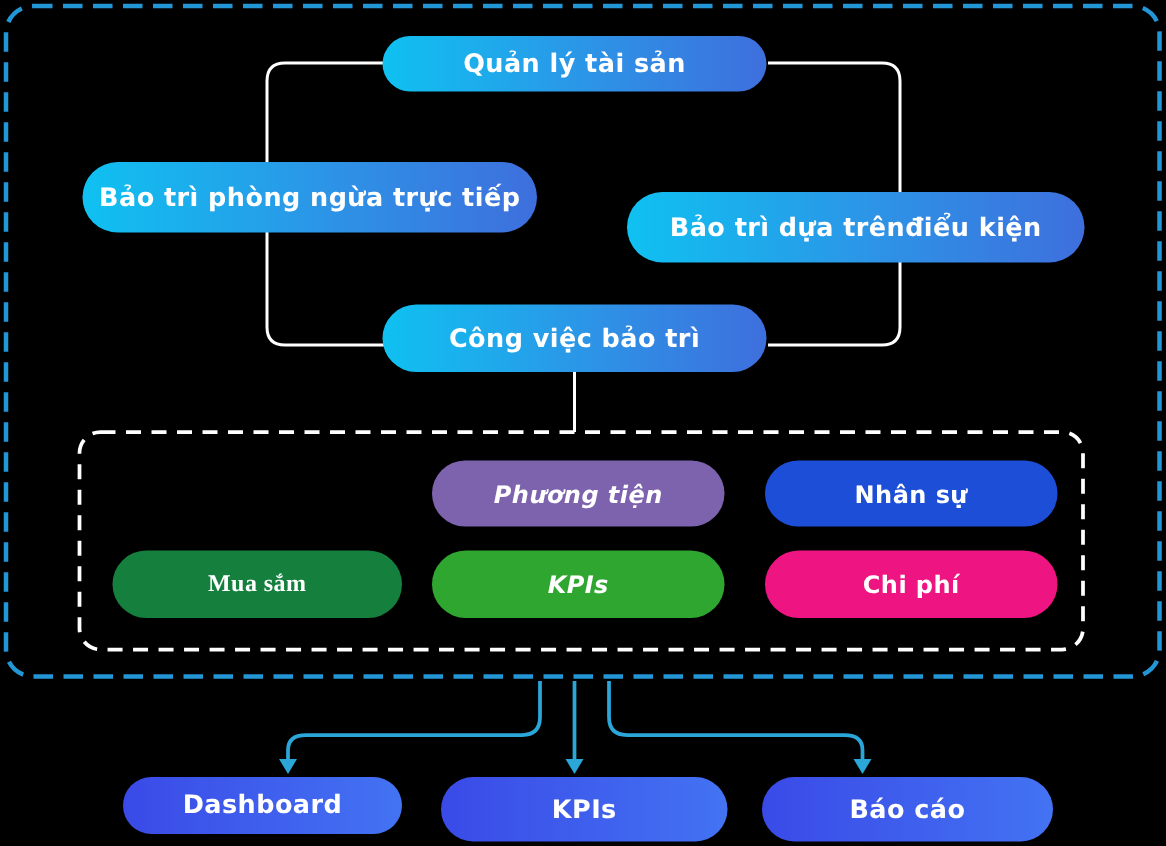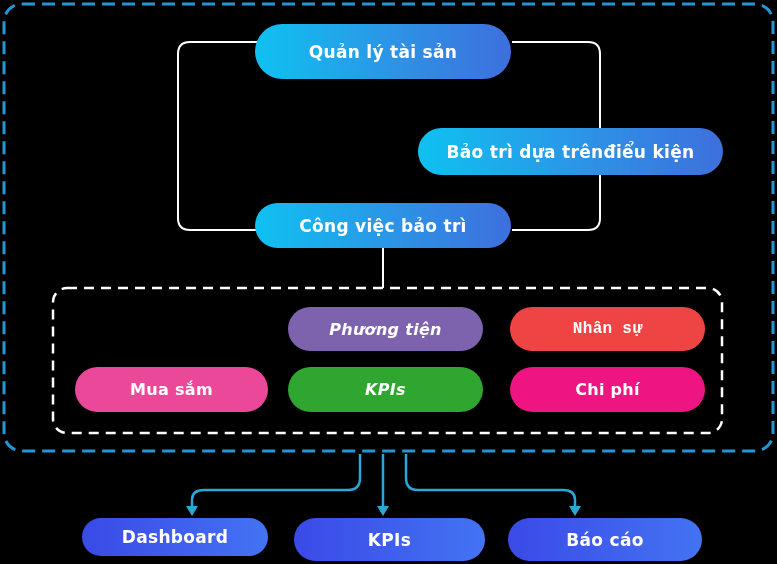--- a/index.html
+++ b/index.html
@@ -10,33 +10,33 @@
   #wires{position:absolute;left:0;top:0;width:777px;height:564px;}
   .pill{
     position:absolute;display:flex;align-items:center;justify-content:center;
     color:#fff;font-weight:600;letter-spacing:.3px;white-space:nowrap;
     border-radius:999px;
   }
   .grad-cyan{background:linear-gradient(90deg,#0fc1f1 0%,#2d93e6 55%,#3e6fdd 100%);}
   .grad-blue{background:linear-gradient(90deg,#3a4ae7 0%,#4373f3 100%);}
   .fs17{font-size:17px;}
   .fs16{font-size:16px;}
-  .n-root  {left:255px;top:24px; width:256px;height:55px;}
+  .n-root  {left:255px;top:24px; width:256px;height:37px;}
   .n-left  {left:55px; top:108px;width:303px;height:47px;}
   .n-right {left:418px;top:108px;width:305px;height:47px;margin-top:20px;}
   .n-center{left:255px;top:203px;width:256px;height:45px;}
   .m-c1{left:75px; width:193px;}
   .m-c2{left:288px;width:195px;font-style:italic;}
   .m-c3{left:510px;width:195px;}
   .m-r1{top:307px;height:44px;}
   .m-r2{top:367px;height:45px;}
   .m-red    {background:#db2423;}
   .m-purple {background:#7d63ae;}
-  .m-slate  {background:#ef4444;font-family:Liberation Mono, monospace;}
-  .m-amber  {background:#ec4899;}
+  .m-slate  {background:#1d4ed8;}
+  .m-amber  {background:#15803d;font-family:Liberation Serif, serif;}
   .m-green  {background:#2ea62f;}
   .m-magenta{background:#ee1583;}
   .o-1{left:82px; top:518px;width:186px;height:38px;}
   .o-2{left:294px;top:518px;width:191px;height:43px;}
   .o-3{left:508px;top:518px;width:194px;height:43px;}
 </style>
 </head>
 <body>
 
 <div id="stage">
@@ -53,20 +53,21 @@
 
     <path d="M360 454 V478 Q360 490 348 490 H204 Q192 490 192 500 V507" fill="none" stroke="#2ba6d9" stroke-width="2.5"></path>
     <polygon points="186,506 198,506 192,516" fill="#2ba6d9"></polygon>
     <path d="M383 454 V507" fill="none" stroke="#2ba6d9" stroke-width="2.5"></path>
     <polygon points="377,506 389,506 383,516" fill="#2ba6d9"></polygon>
     <path d="M406 454 V478 Q406 490 418 490 H563 Q575 490 575 500 V507" fill="none" stroke="#2ba6d9" stroke-width="2.5"></path>
     <polygon points="569,506 581,506 575,516" fill="#2ba6d9"></polygon>
   </svg>
 
   <div class="pill grad-cyan fs17 n-root">Quản lý tài sản</div>
+  <div class="pill grad-cyan fs17 n-left">Bảo trì phòng ngừa trực tiếp</div>
   <div class="pill grad-cyan fs17 n-right">Bảo trì dựa trênđiểu kiện</div>
   <div class="pill grad-cyan fs17 n-center">Công việc bảo trì</div>
 
   <div class="pill fs16 m-purple m-c2 m-r1">Phương tiện</div>
   <div class="pill fs16 m-slate m-c3 m-r1">Nhân sự</div>
   <div class="pill fs16 m-amber m-c1 m-r2">Mua sắm</div>
   <div class="pill fs16 m-green m-c2 m-r2">KPIs</div>
   <div class="pill fs16 m-magenta m-c3 m-r2">Chi phí</div>
 
   <div class="pill grad-blue fs17 o-1">Dashboard</div>

